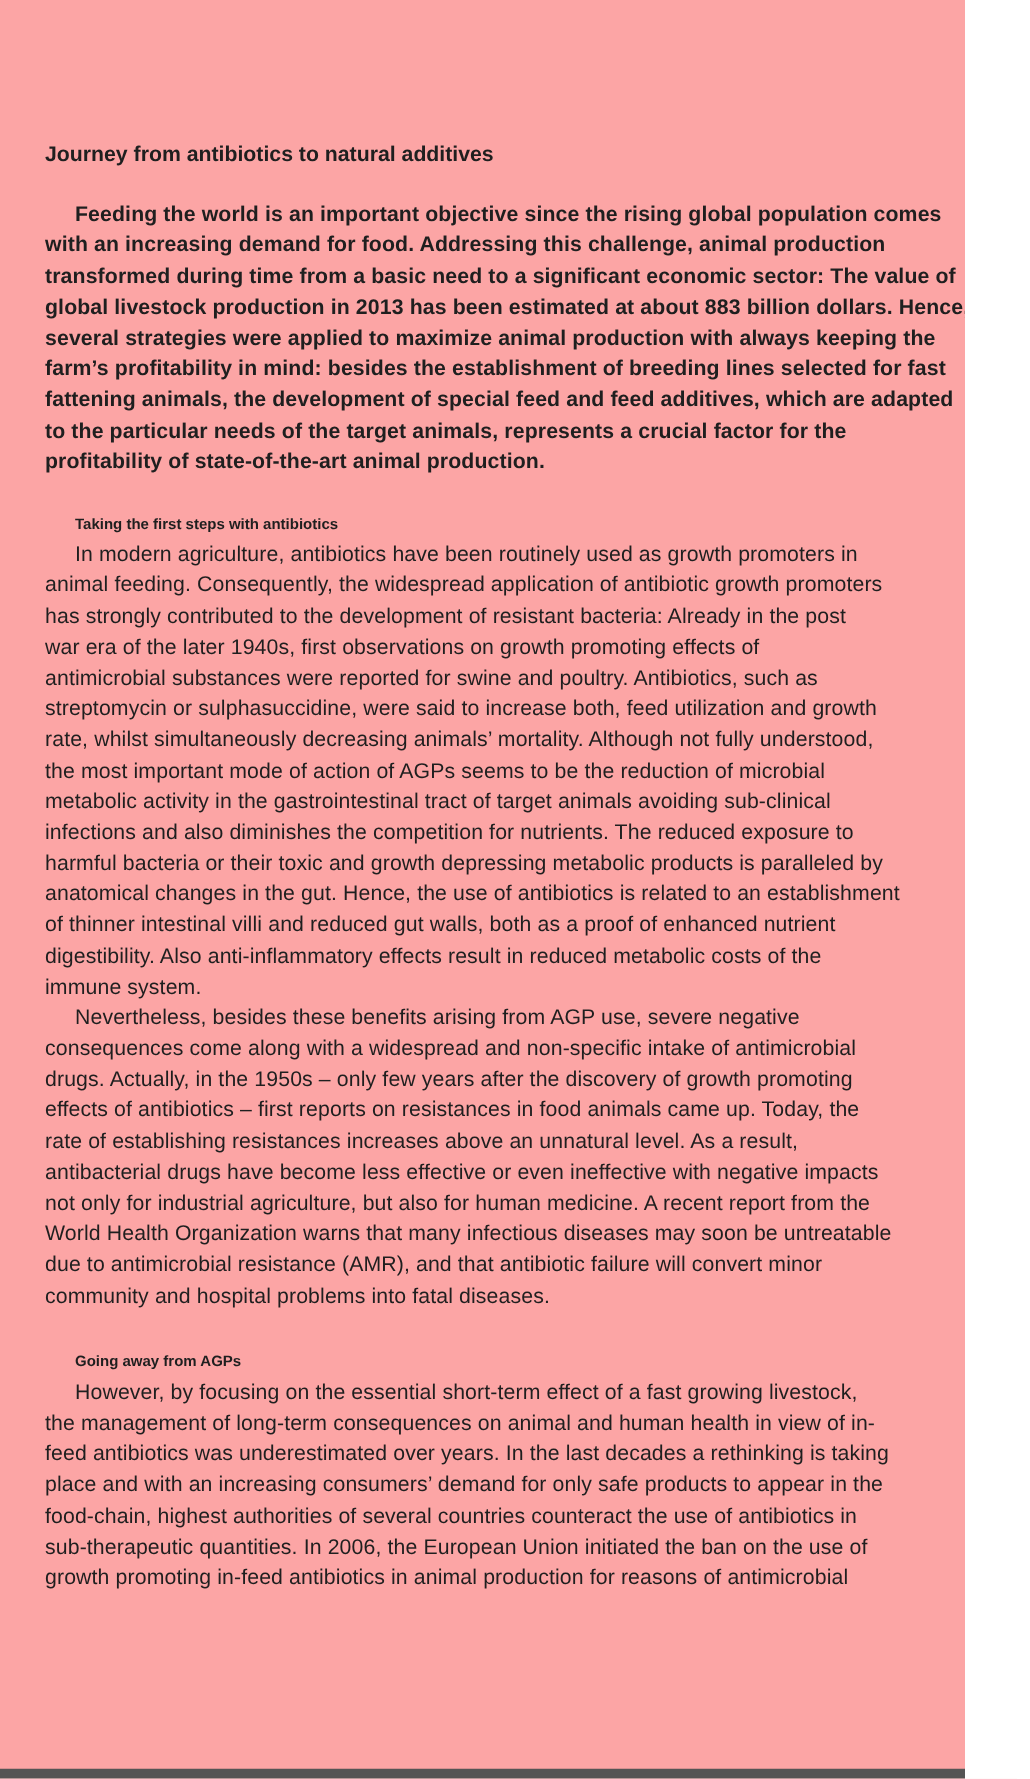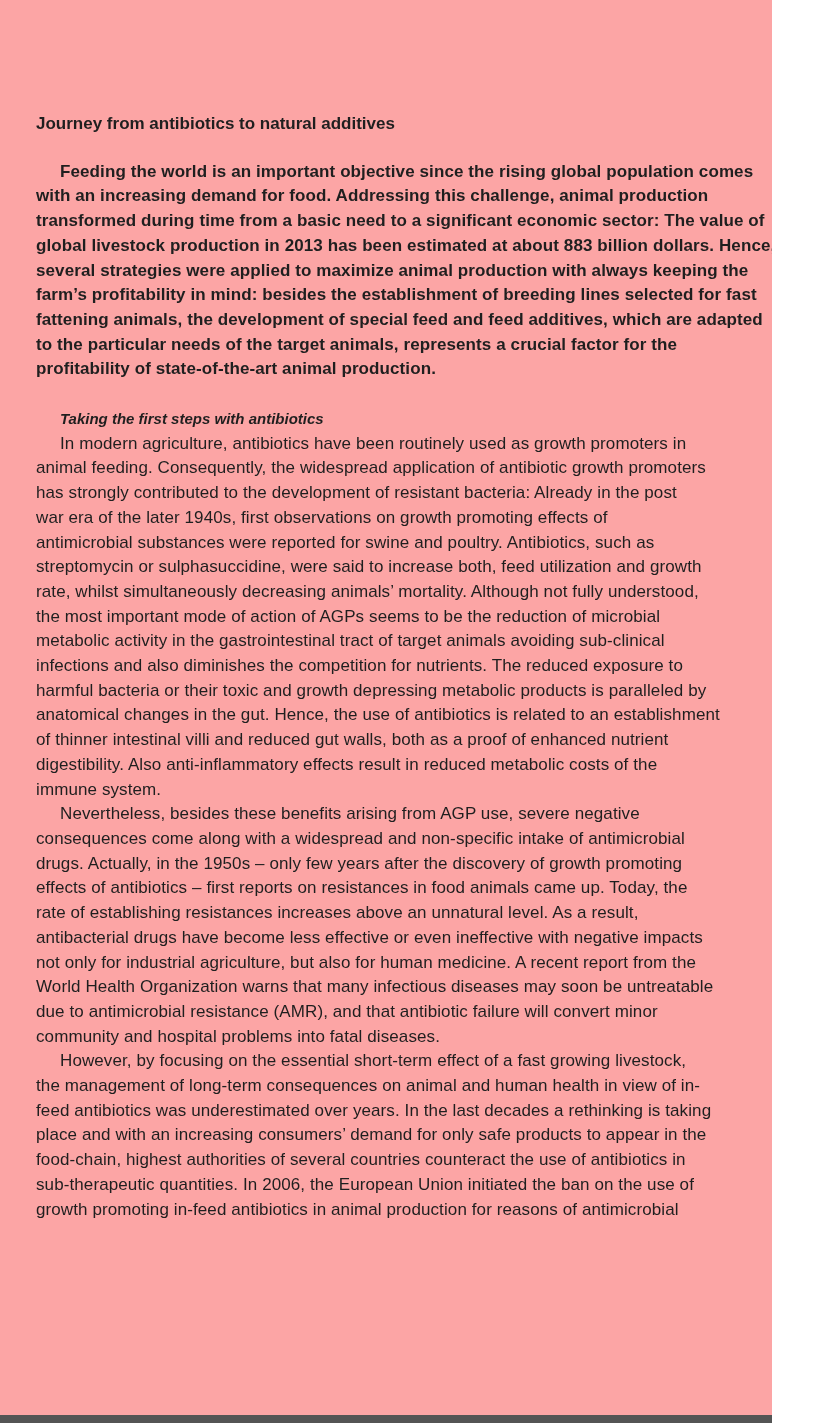--- a/index.html
+++ b/index.html
@@ -41,26 +41,25 @@
     margin: 0;
     white-space: pre-wrap;
     text-indent: 24px;
     letter-spacing: 0.1px;
   }
   .para.first {
     margin-top: 23px;
     font-weight: bold;
   }
   .section-heading {
-    font-size: 15px;
+    font-size: 12px;
     font-weight: bold;
     line-height: 24.7px;
     margin: 25px 0 0 0;
     padding-left: 24px;
-    font-style: italic;
   }
   .section-heading.second {
     margin-top: 28px;
   }
   .bottom-bar {
     position: absolute;
     left: 0;
     bottom: 0;
     width: 824px;
     height: 8px;
@@ -108,20 +107,21 @@
 consequences come along with a widespread and non-specific intake of antimicrobial
 drugs. Actually, in the 1950s – only few years after the discovery of growth promoting
 effects of antibiotics – first reports on resistances in food animals came up. Today, the
 rate of establishing resistances increases above an unnatural level. As a result,
 antibacterial drugs have become less effective or even ineffective with negative impacts
 not only for industrial agriculture, but also for human medicine. A recent report from the
 World Health Organization warns that many infectious diseases may soon be untreatable
 due to antimicrobial resistance (AMR), and that antibiotic failure will convert minor
 community and hospital problems into fatal diseases.</p>
 
+    <h3 class="section-heading second">Going away from AGPs</h3>
 
     <p class="para">However, by focusing on the essential short-term effect of a fast growing livestock,
 the management of long-term consequences on animal and human health in view of in-
 feed antibiotics was underestimated over years. In the last decades a rethinking is taking
 place and with an increasing consumers’ demand for only safe products to appear in the
 food-chain, highest authorities of several countries counteract the use of antibiotics in
 sub-therapeutic quantities. In 2006, the European Union initiated the ban on the use of
 growth promoting in-feed antibiotics in animal production for reasons of antimicrobial</p>
 
   </div>

